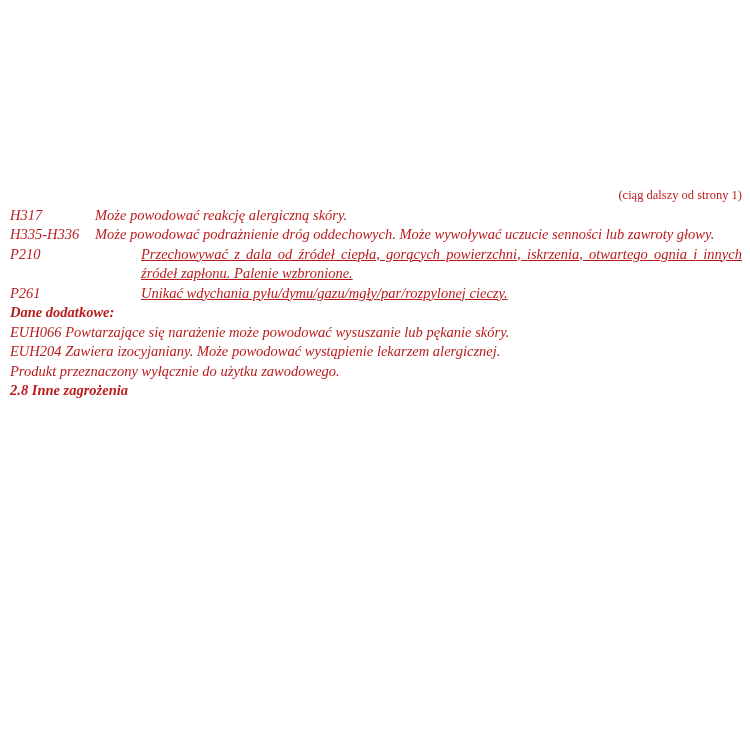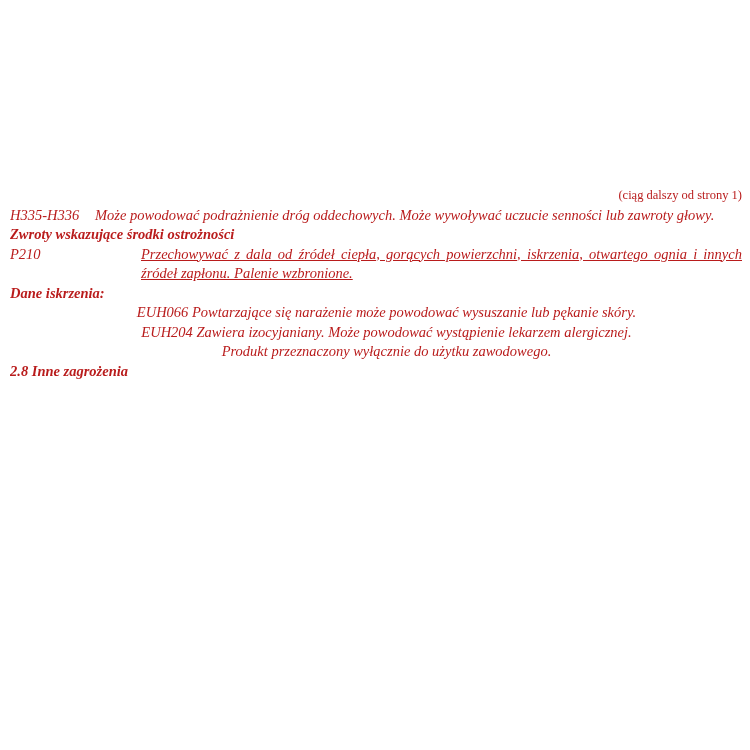--- a/index.html
+++ b/index.html
@@ -45,50 +45,56 @@
     top: 0;
     white-space: nowrap;
   }
   .stmt.h-indent { padding-left: 85px; }
   .stmt.p-indent { padding-left: 131px; text-decoration: underline; }
   .section-heading {
     font-weight: bold;
     font-style: italic;
   }
   .plain-line {
-    text-align: center;
-    margin-left: 21px;
+    text-align: left;
   }
   .clipped-heading {
     font-weight: bold;
     font-style: italic;
     white-space: nowrap;
   }
 </style>
 </head>
 <body>
 
 <div class="page">
   <div class="doc">
 
     <div class="meta-line">(ciąg dalszy od strony 1)</div>
 
     <div class="stmt h-indent">
+      <span class="code">H317</span>
+      <span>Może powodować reakcję alergiczną skóry.</span>
+    </div>
+    <div class="stmt h-indent">
       <span class="code">H335-H336</span>
       <span>Może powodować podrażnienie dróg oddechowych. Może wywoływać uczucie senności lub zawroty głowy.</span>
     </div>
 
-    <div class="section-heading">Zwroty wskazujące środki ostrożności</div>
 
     <div class="stmt p-indent">
       <span class="code">P210</span>
       <span>Przechowywać z dala od źródeł ciepła, gorących powierzchni, iskrzenia, otwartego ognia i innych źródeł zapłonu. Palenie wzbronione.</span>
     </div>
+    <div class="stmt p-indent">
+      <span class="code">P261</span>
+      <span>Unikać wdychania pyłu/dymu/gazu/mgły/par/rozpylonej cieczy.</span>
+    </div>
 
-    <div class="section-heading">Dane iskrzenia:</div>
+    <div class="section-heading">Dane dodatkowe:</div>
     <div class="plain-line">EUH066 Powtarzające się narażenie może powodować wysuszanie lub pękanie skóry.</div>
     <div class="plain-line">EUH204 Zawiera izocyjaniany. Może powodować wystąpienie lekarzem alergicznej.</div>
     <div class="plain-line">Produkt przeznaczony wyłącznie do użytku zawodowego.</div>
 
     <div class="clipped-heading">2.8 Inne zagrożenia</div>
 
   </div>
 </div>
 
 </body></html>

